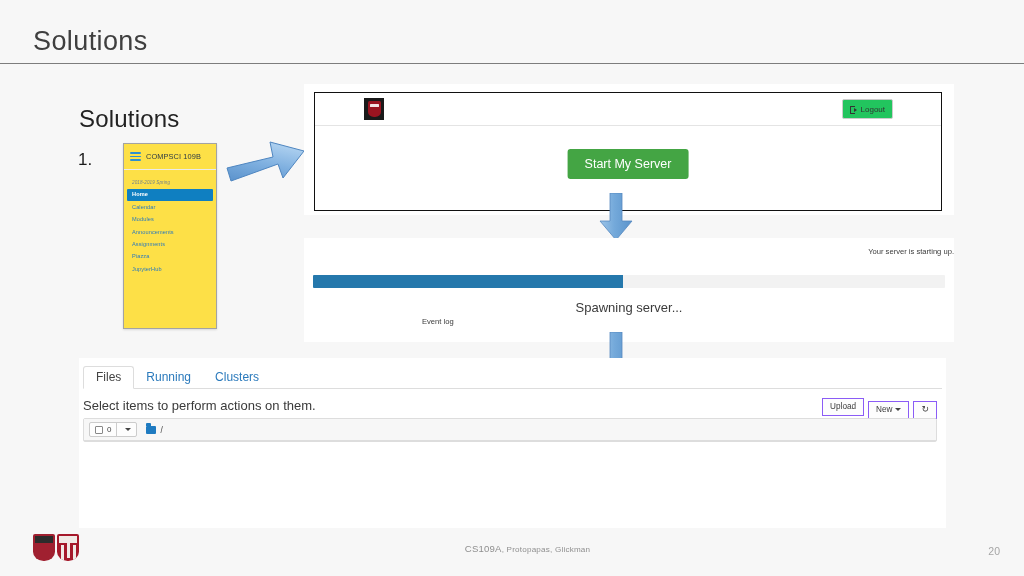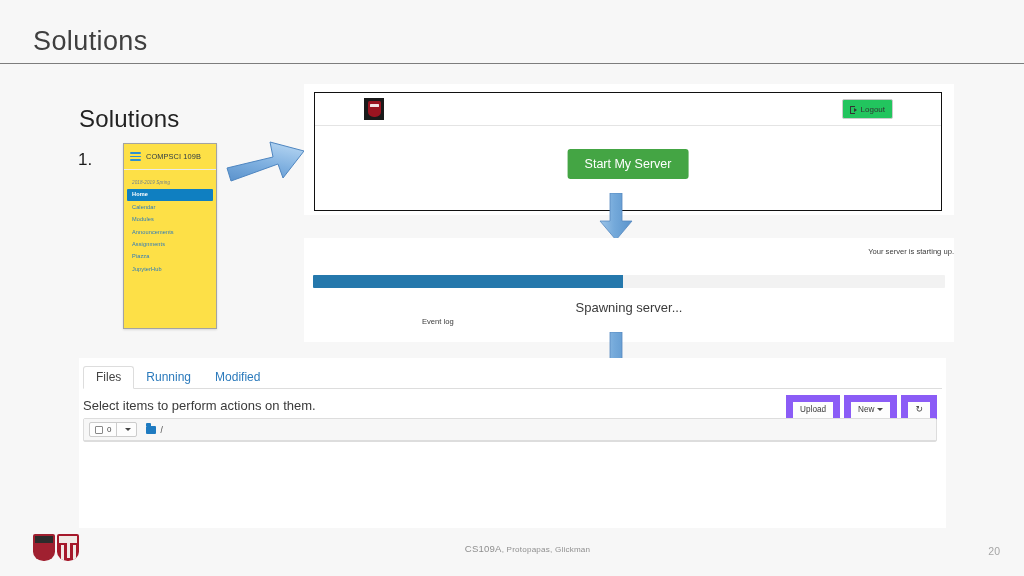--- a/index.html
+++ b/index.html
@@ -354,27 +354,27 @@
     right: 9px;
     top: 37px;
     display: flex;
     align-items: center;
     gap: 0;
   }
   .tb-btn {
     font-size: 8.2px;
     color: #3a3a3a;
     background: #fdfdfd;
-    border: 7px solid #8b5cf6;
+    border: 1px solid #8b5cf6;
     padding: 3px 7px;
     cursor: pointer;
     white-space: nowrap;
     line-height: 1.2;
   }
-  .tb-btn + .tb-btn { margin-left: 4px; }
+  .tb-btn + .tb-btn { margin-left: 4px; margin-top: 6px; }
   .caret {
     display: inline-block;
     width: 0; height: 0;
     margin-left: 3px;
     vertical-align: middle;
     border-left: 3px solid transparent;
     border-right: 3px solid transparent;
     border-top: 3.4px solid #444;
   }
   .refresh-icon {
@@ -607,21 +607,21 @@
 
 <svg id="arrow-down-2" class="arrow-down" viewBox="0 0 34 48">
   <path d="M11,0 L23,0 L23,28 L33,28 L17,47 L1,28 L11,28 Z" fill="url(#agrad2)" stroke="#5688bf" stroke-width="0.8"></path>
 </svg>
 
 <div id="notebook-panel">
 
   <div id="notebook-tabs">
     <div class="nb-tab active">Files</div>
     <div class="nb-tab">Running</div>
-    <div class="nb-tab">Modified</div>
+    <div class="nb-tab">Clusters</div>
   </div>
 
   <div id="notebook-actions-text">Select items to perform actions on them.</div>
 
   <div id="notebook-toolbar-right">
     <div class="tb-btn">Upload</div>
     <div class="tb-btn"><span>New</span><span class="caret"></span></div>
     <div class="tb-btn"><span class="refresh-icon">↻</span></div>
   </div>
 

